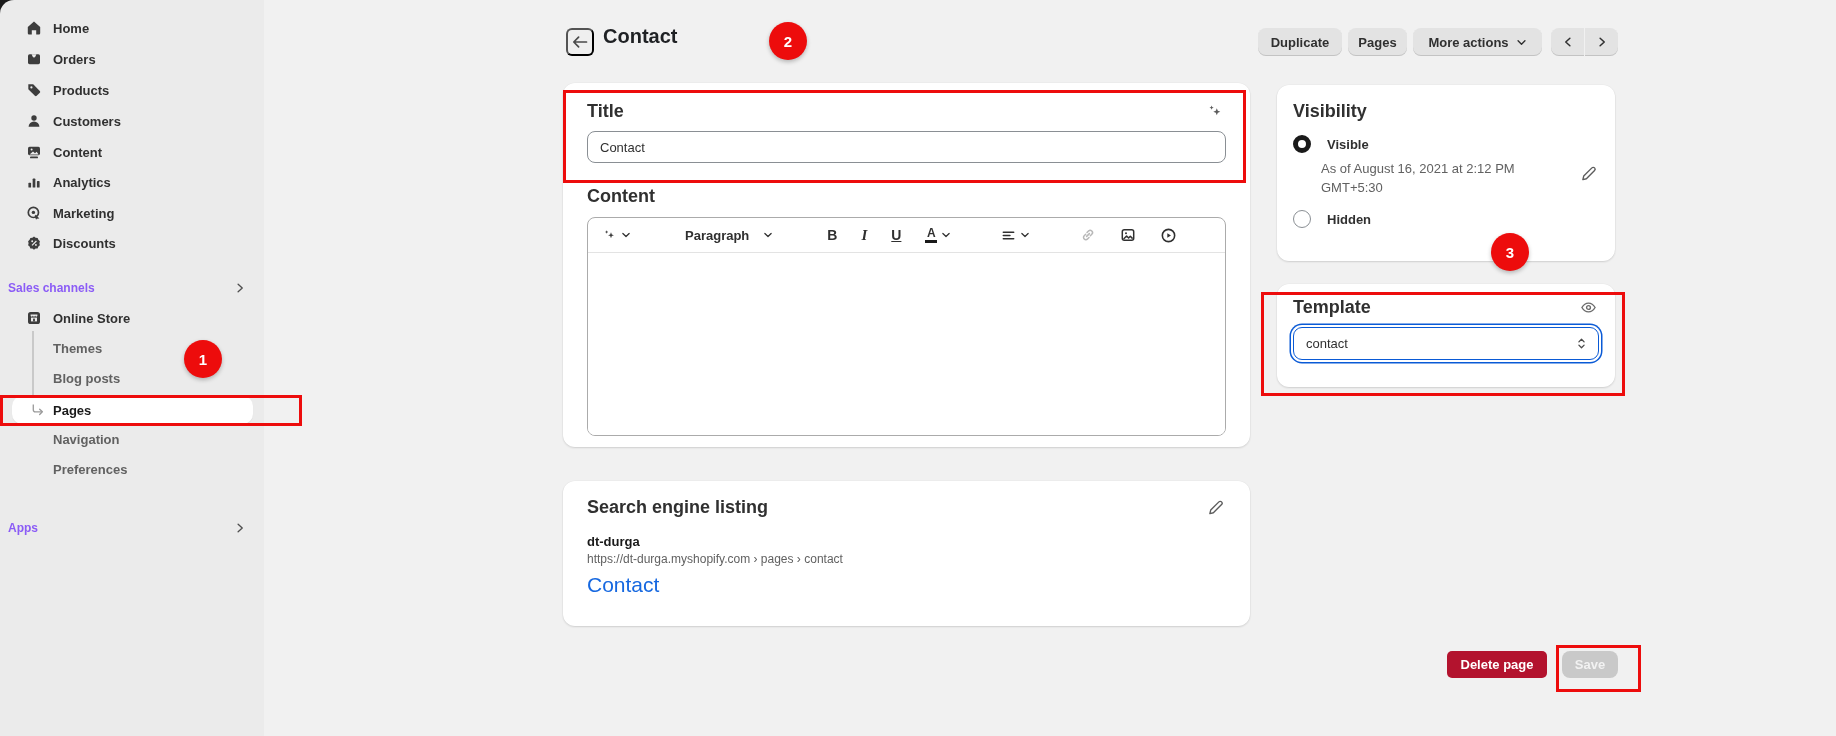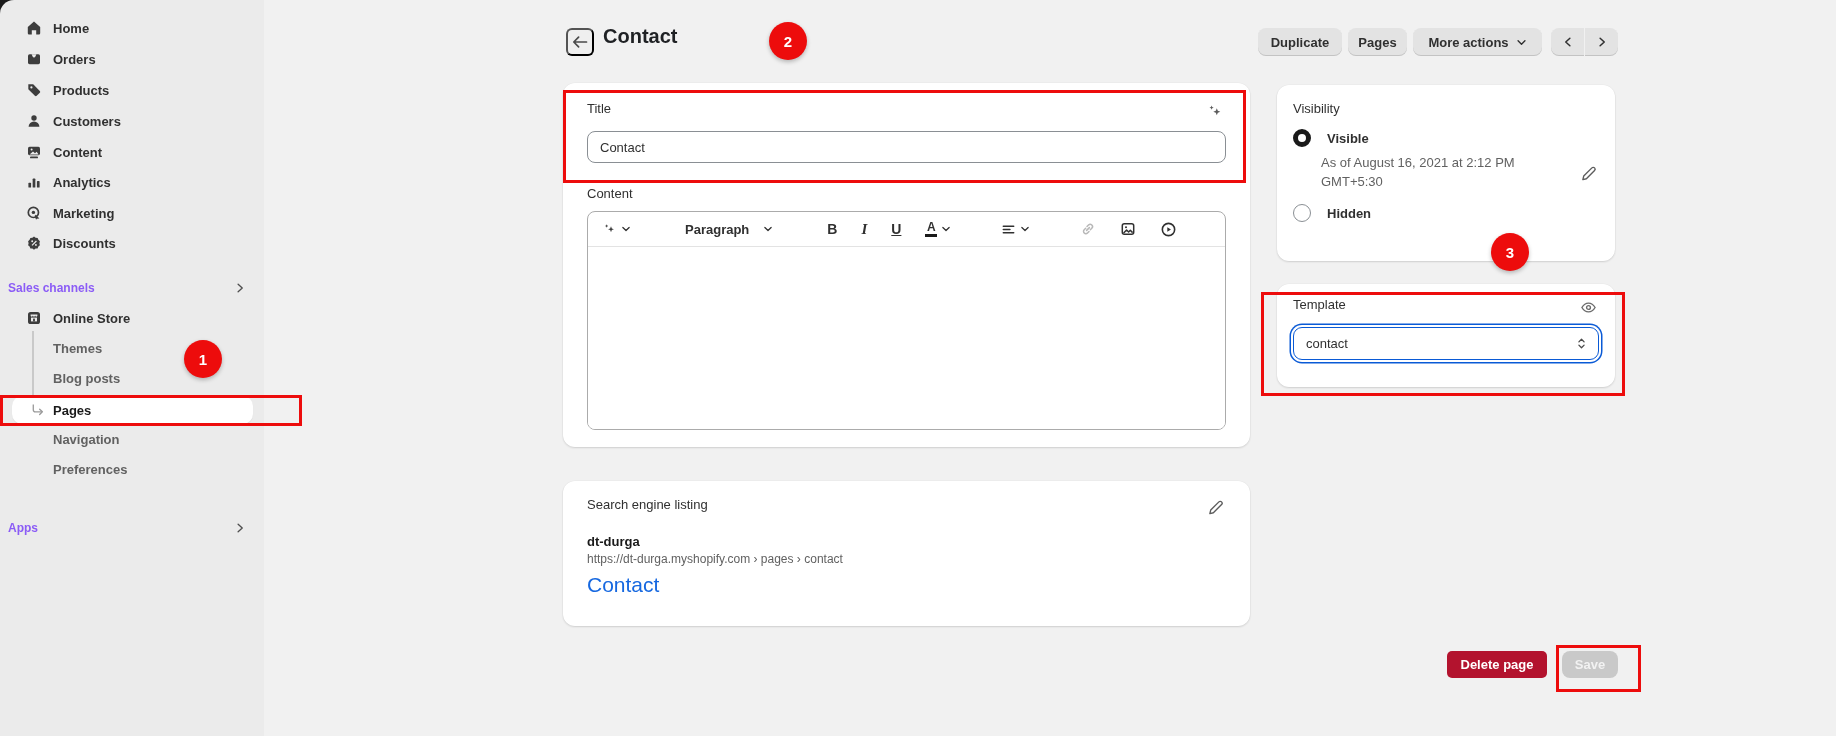--- a/index.html
+++ b/index.html
@@ -41,21 +41,21 @@
   .pager .pg{width:33px;height:28px;background:var(--btn-bg);border:none;display:flex;align-items:center;justify-content:center;cursor:pointer;box-shadow:inset 0 -1px 0 rgba(0,0,0,.14)}
   .pager .pg.first{border-radius:8px 0 0 8px}
   .pager .pg.last{border-radius:0 8px 8px 0}
 
   
   .card{position:absolute;background:#fff;border-radius:12px;box-shadow:0 1px 2px rgba(26,26,26,.14),0 0 0 .5px rgba(0,0,0,.03);z-index:2}
   .card-main{left:563px;top:83px;width:687px;height:364px;padding:18px 24px}
   .card-seo{left:563px;top:481px;width:687px;height:145px;padding:16px 24px}
   .card-vis{left:1277px;top:85px;width:338px;height:176px;padding:16px}
   .card-tpl{left:1277px;top:284px;width:338px;height:103px;padding:13px 16px}
-  .field-label{font-size:13px;font-weight:400;color:var(--ink)}
+  .field-label{font-size:18px;font-weight:700;color:var(--ink)}
   .label-row{display:flex;align-items:flex-start;justify-content:space-between}
   .text-input{margin-top:8px;width:100%;height:32px;border:1px solid #8a8f94;border-radius:8px;padding:0 12px;font-family:inherit;font-size:13px;color:var(--ink);background:#fff;outline:none}
   .icon-btn{background:none;border:none;padding:2px;cursor:pointer}
 
   
   .editor{margin-top:10px;border:1px solid #ababab;border-radius:8px;height:219px;overflow:hidden;background:#fff}
   .toolbar{height:35px;display:flex;align-items:center;padding:0 12px;border-bottom:1px solid #e3e3e3;gap:20px}
   .tb-sep{width:1px;height:20px;background:#d4d4d4;margin:0 3px}
   .tb-item{display:flex;align-items:center;gap:4px;border:none;background:none;cursor:pointer;font-family:inherit;color:var(--ink);padding:2px}
   .tb-letter{font-size:14px;font-weight:800}

